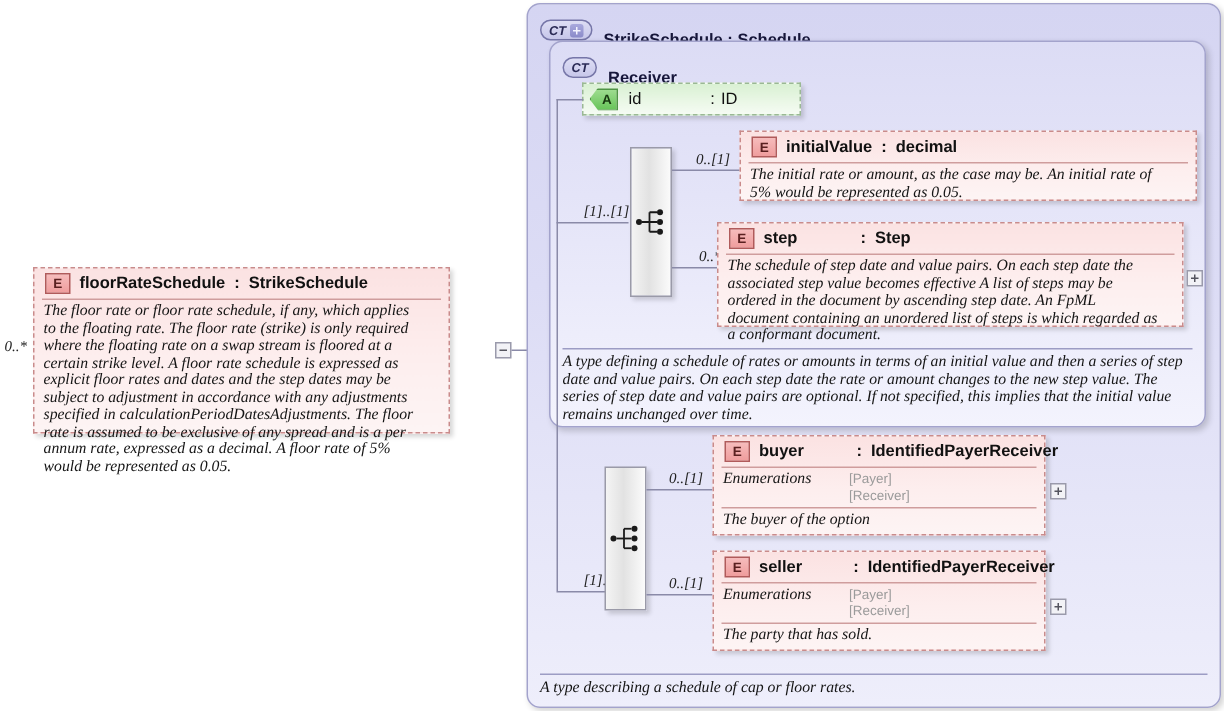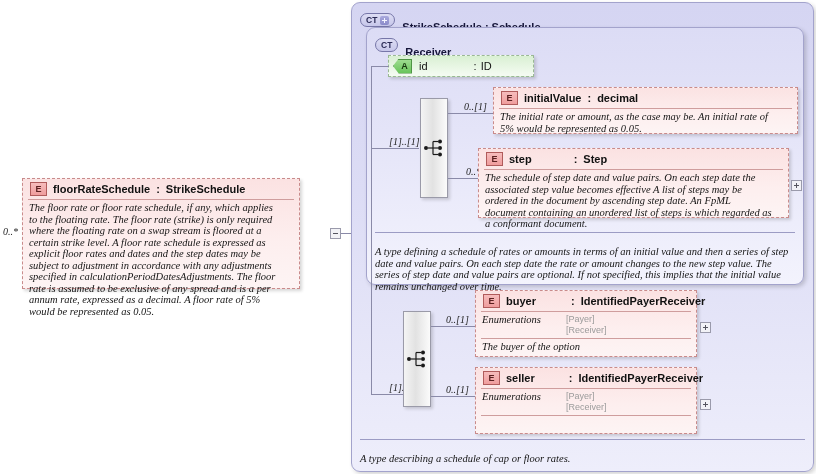--- a/index.html
+++ b/index.html
@@ -161,21 +161,21 @@
     position: relative;
     height: 14px;
     border: 1px solid #7676a8;
     border-radius: 7px;
     background: linear-gradient(to bottom,#ddddf4,#c7c7ea);
     color: #2a2a55;
     font-size: 8.5px; font-weight: bold;
     line-height: 12px;
     padding: 0 5px;
     box-sizing: border-box;
-    display: flex; align-items: center; gap: 3px;
+    display: flex; align-items: center; gap: 3px; font-style: italic;
   }
   .badge-ct .pl {
     display: inline-block;
     width: 9px; height: 9px;
     border-radius: 2px;
     background: linear-gradient(to bottom,#a9a9dd,#8b8bc9);
     position: relative;
   }
   .badge-ct .pl::before {
     content:""; position:absolute; left:2px; top:4px; width:5px; height:1px; background:#f4f4ff;
@@ -190,21 +190,21 @@
   }
   .ct-foot {
     position: absolute;
     left: 8px; right: 8px;
     font-family: "Liberation Serif", serif;
     font-style: italic;
     font-size: 10.5px;
     line-height: 11.5px;
     color: #141414;
     border-top: 1px solid #9c9cc4;
-    padding-top: 13px;
+    padding-top: 3px;
   }
 
   
   .seq {
     position: absolute;
     box-sizing: border-box;
     border: 1px solid #9a9aa8;
     background: linear-gradient(to right,#f4f4f4 0%, #e2e2e2 45%, #fbfbfb 100%);
     box-shadow: 2px 2px 3px rgba(0,0,0,0.16);
   }
@@ -367,16 +367,17 @@
     </div>
     <div class="sep"></div>
     <div class="enums">
       <span class="lbl">Enumerations</span>
       <span class="vals">
         <span>[Payer]</span><br>
         <span>[Receiver]</span>
       </span>
     </div>
     <div class="sep"></div>
+    <div class="desc">The party that has sold.</div>
   </div>
   <div class="toggle plus" style="left:700px; top:399px;"></div>
 
 </div>
 
 </body></html>

